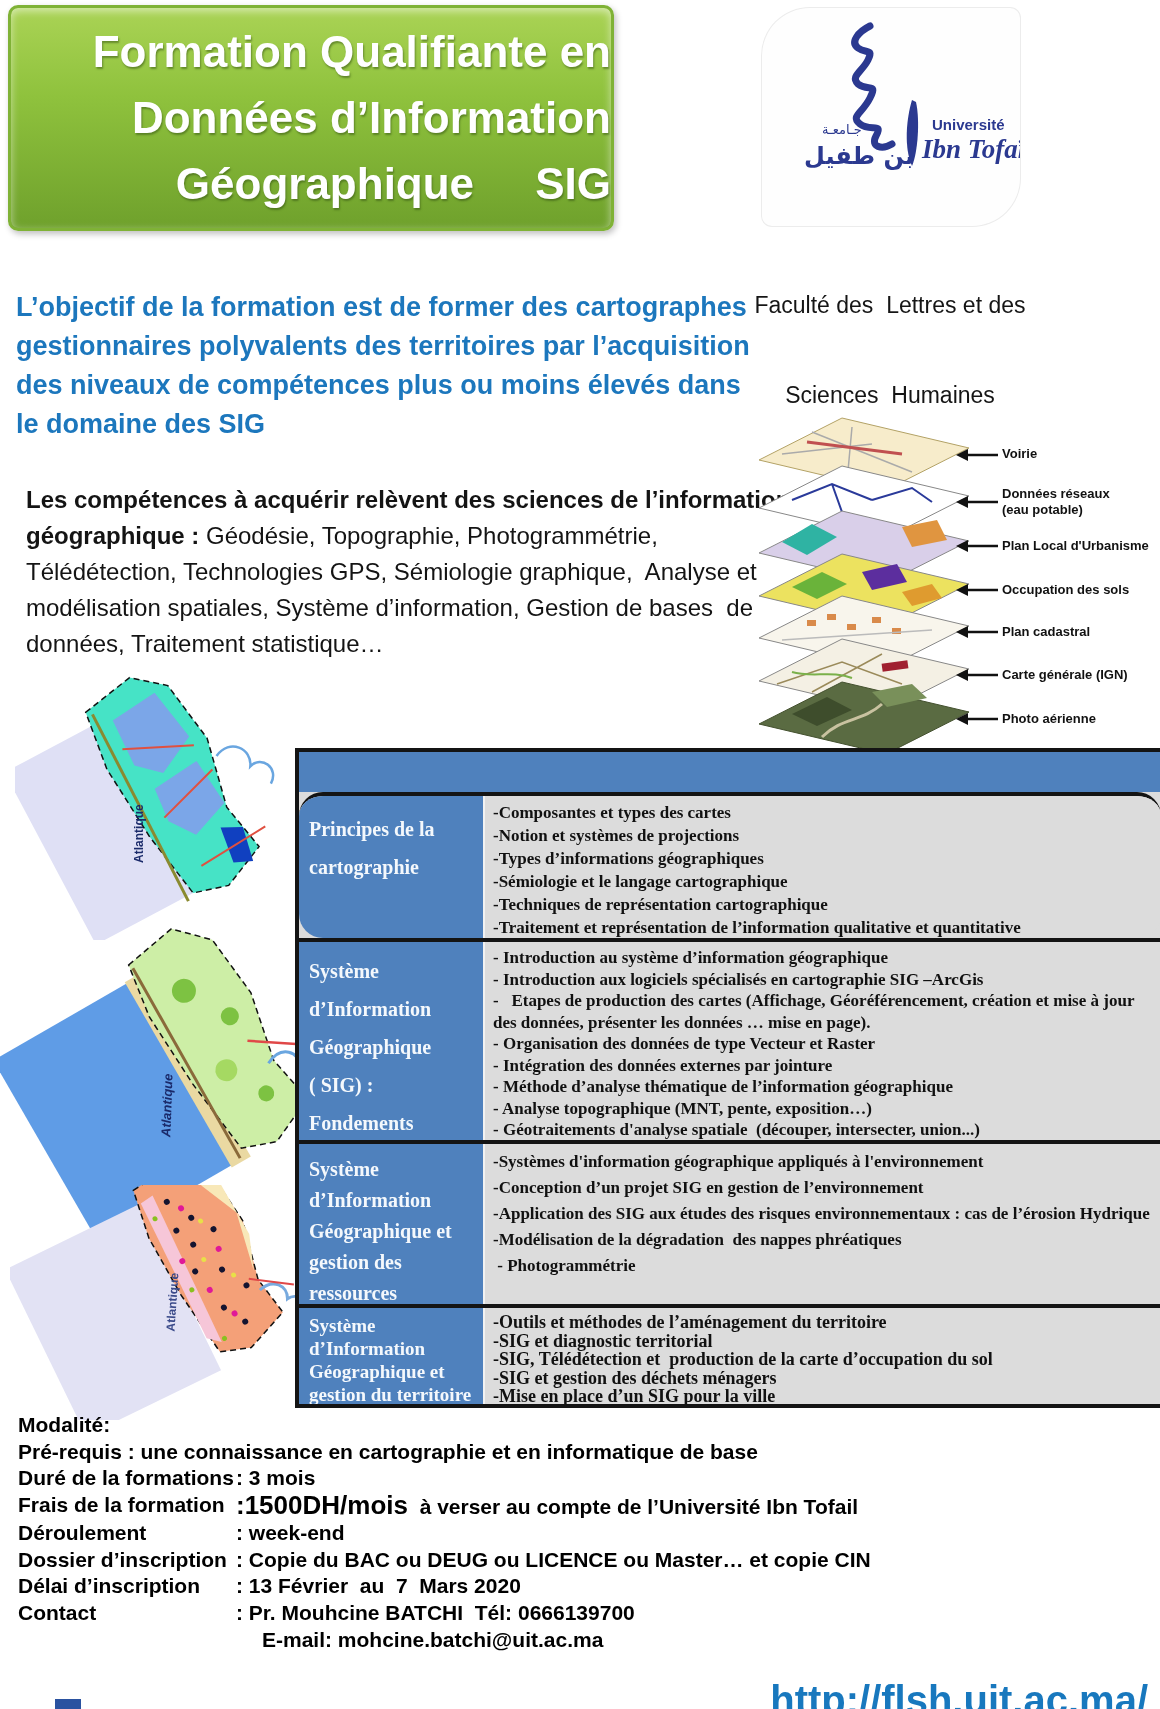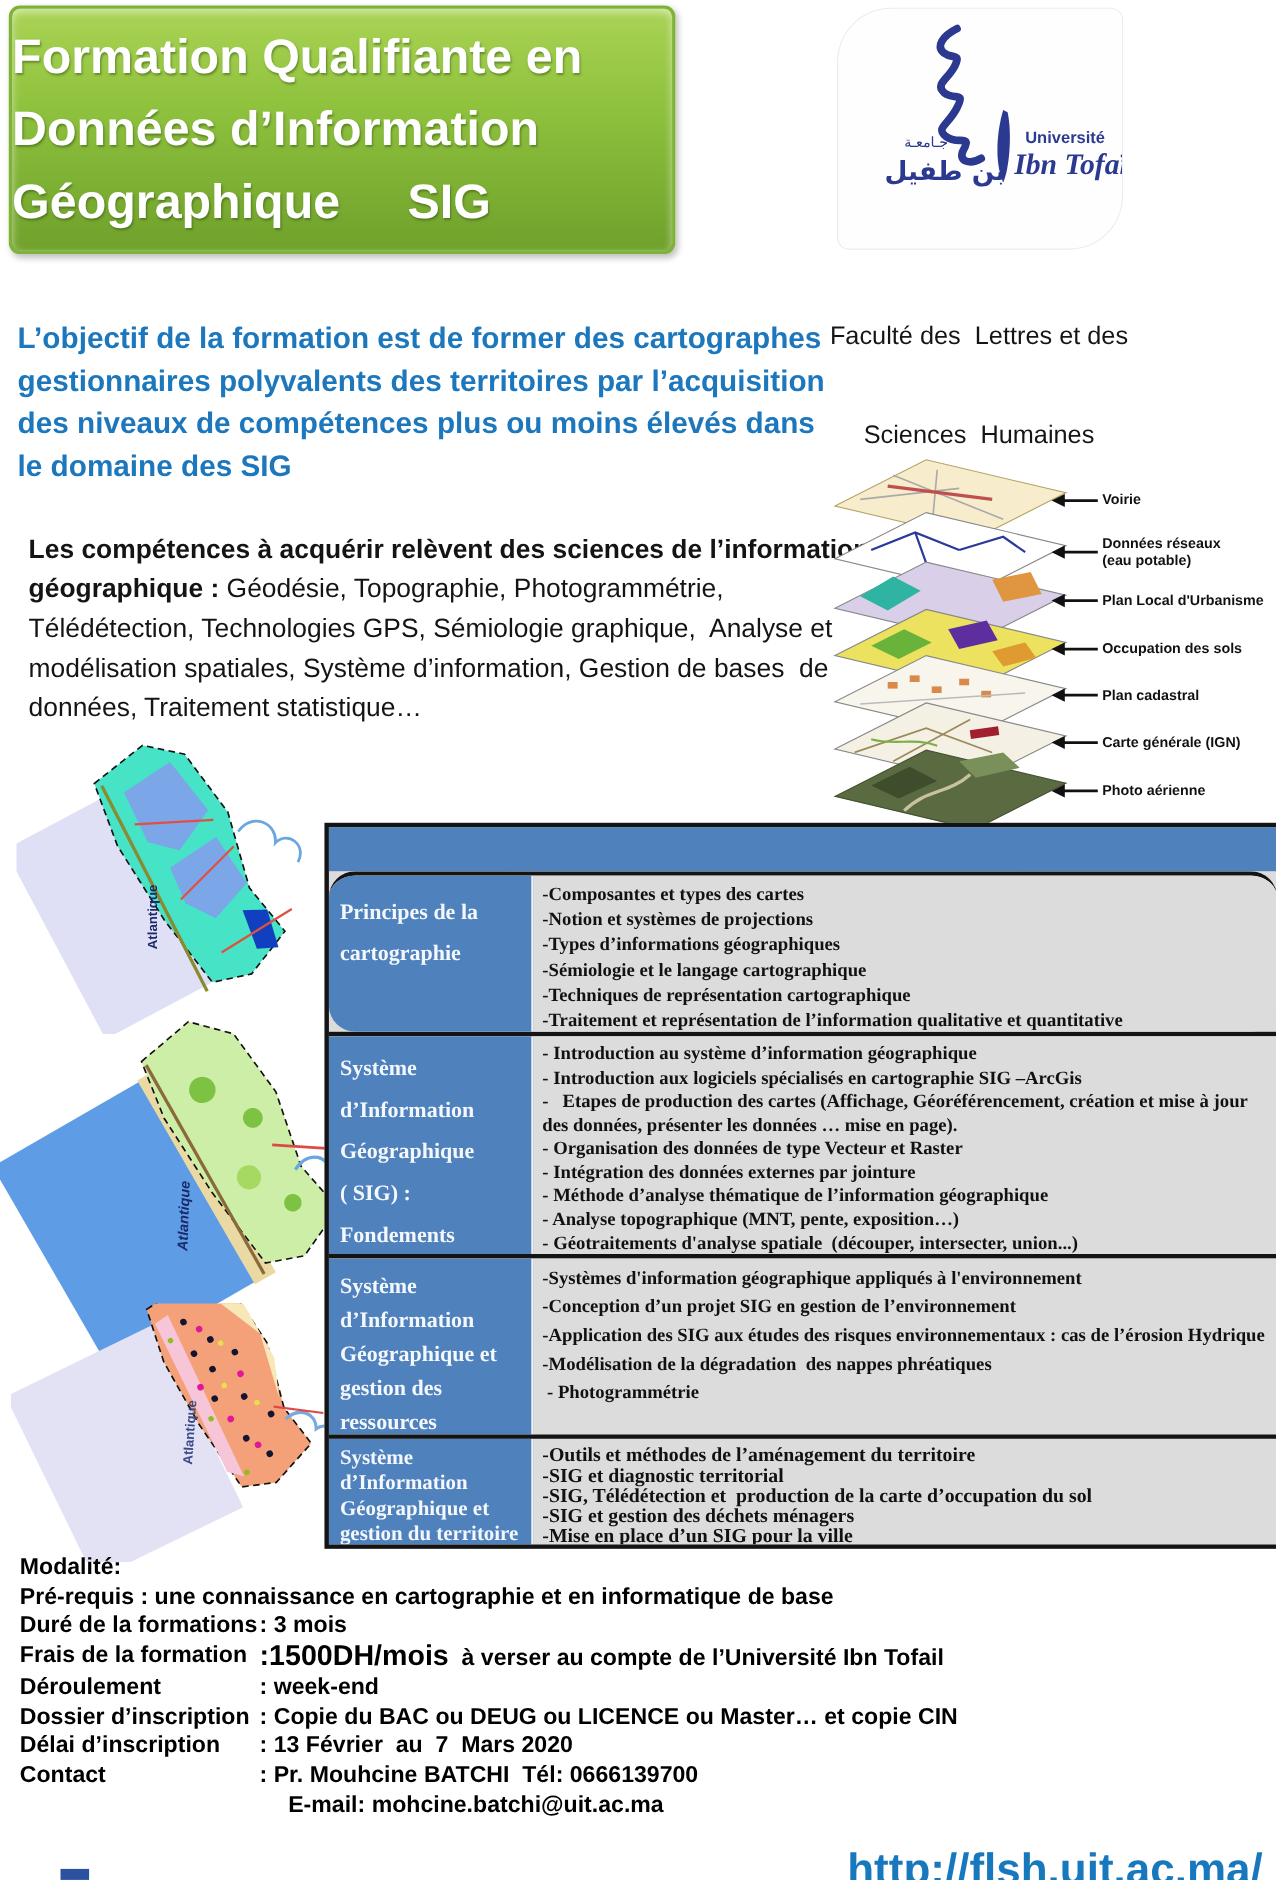--- a/index.html
+++ b/index.html
@@ -4,21 +4,21 @@
 <style>
   html,body{margin:0;padding:0;background:#fff;}
   .page{position:relative;width:1160px;height:1709px;background:#ffffff;overflow:hidden;
         font-family:"Liberation Sans",sans-serif;color:#111;}
 
   
   .banner{position:absolute;left:8px;top:5px;width:600px;height:220px;
     background:linear-gradient(180deg,#aad355 0%,#8fc23d 40%,#6fa12c 100%);
     border:3px solid #7fb236;border-radius:10px;
     box-shadow:inset 0 3px 8px rgba(255,255,255,.55), 2px 3px 6px rgba(0,0,0,.25);
-    display:flex;flex-direction:column;justify-content:center;align-items:flex-start;}
+    display:flex;flex-direction:column;justify-content:center;align-items:flex-end;}
   .banner-line{color:#fff;font-weight:bold;font-size:44px;line-height:66px;white-space:pre;
     text-shadow:1px 2px 2px rgba(55,85,20,.55);}
 
   
   .logo-box{position:absolute;left:762px;top:8px;width:258px;height:218px;background:#fefefe;
     border-radius:48px 10px 48px 10px;box-shadow:0 0 0 1px #ececec;}
   .logo-box svg{display:block;}
   .faculty{position:absolute;left:740px;top:230px;width:300px;text-align:center;
     font-size:23px;font-weight:normal;color:#151515;line-height:30px;white-space:pre;}
 

